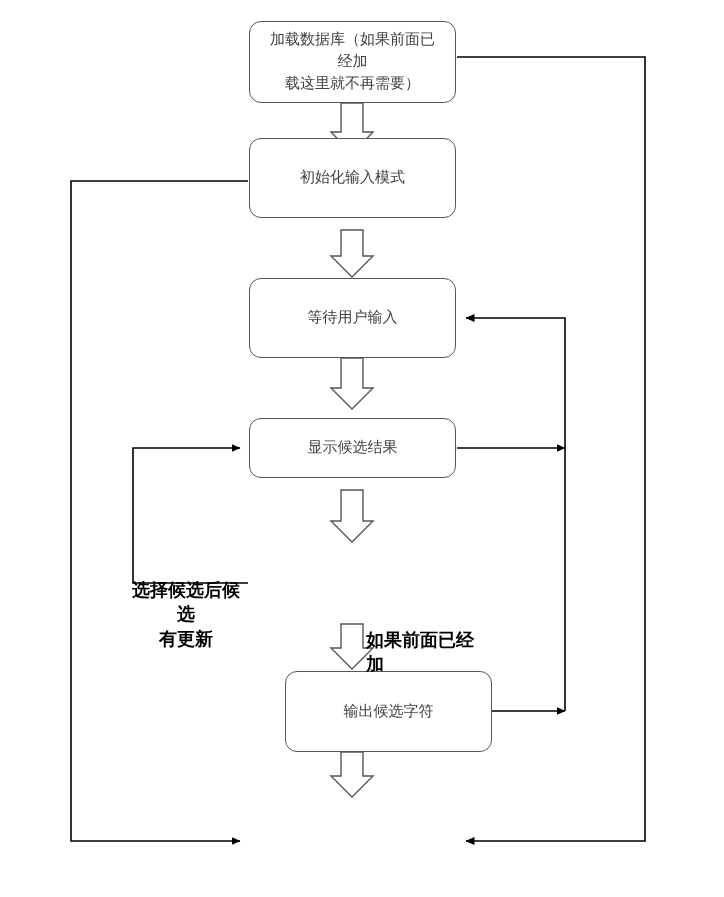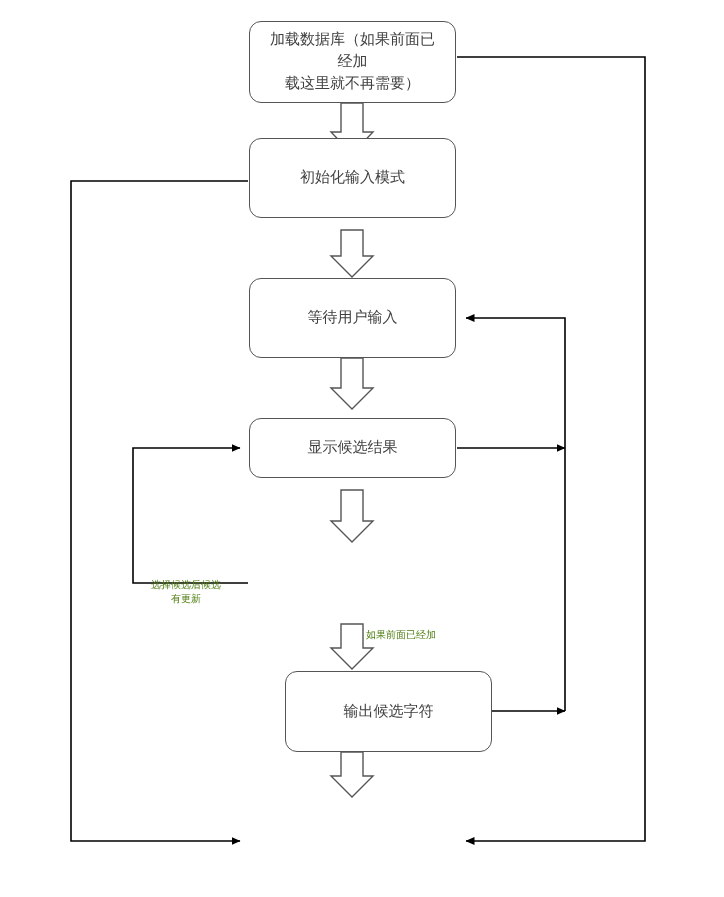--- a/index.html
+++ b/index.html
@@ -39,26 +39,27 @@
     line-height: 1.45;
     padding: 4px 14px;
     z-index: 3;
   }
   .node-label {
     display: block;
     white-space: pre-line;
   }
   .edge-label {
     position: absolute;
-    color: #4d7c0f;
-    font-size: 10px;
+    color: #000000;
+    font-size: 18px;
     line-height: 1.35;
     text-align: center;
     white-space: pre-line;
     z-index: 4;
+    font-weight: bold;
   }
 </style>
 </head>
 <body>
 
 <div id="canvas">
 
   <svg id="wires" viewBox="0 0 724 897" xmlns="http://www.w3.org/2000/svg">
     <defs>
       <marker id="arrowhead" markerWidth="9" markerHeight="8" refX="8.5" refY="4" orient="auto" markerUnits="userSpaceOnUse">

